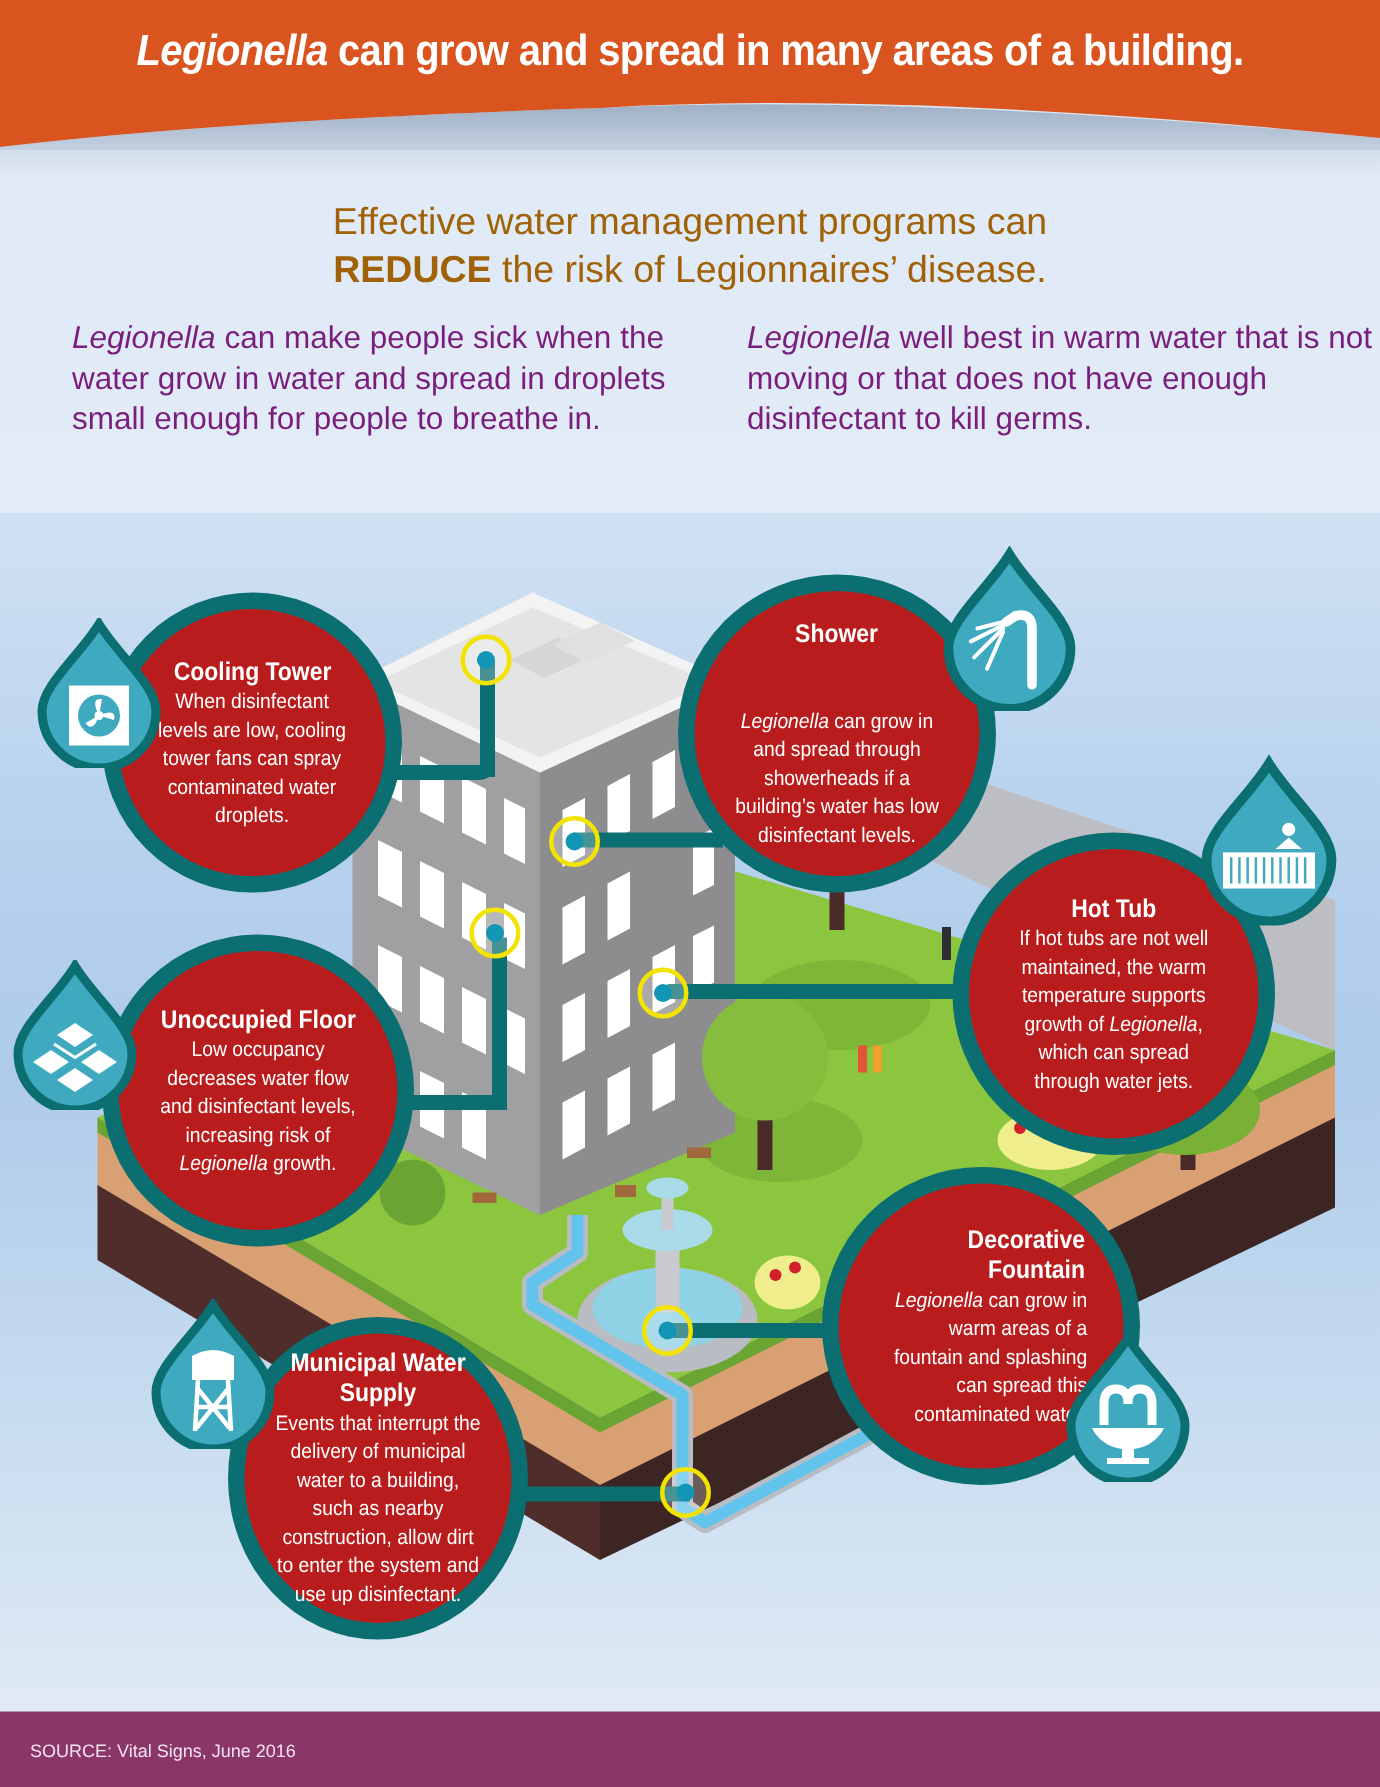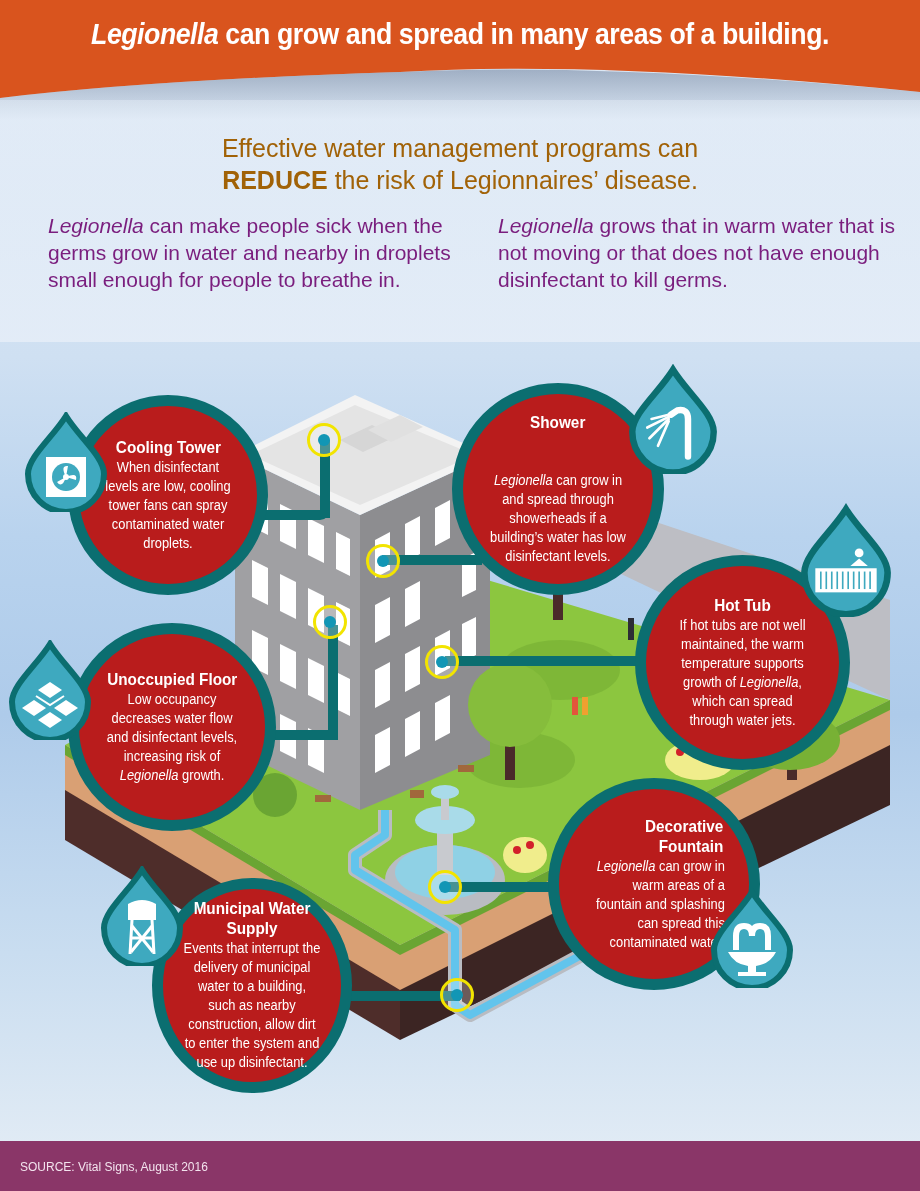--- a/index.html
+++ b/index.html
@@ -79,22 +79,22 @@
 <div class="top-banner"></div>
 <div class="top-banner-shadow"></div>
 <h1 class="title"><em>Legionella</em><span> can grow and spread in many areas of a building.</span></h1>
 
 <div class="intro-band"></div>
 <div class="headline">
   <div>Effective water management programs can</div>
   <div><b>REDUCE</b><span> the risk of Legionnaires’ disease.</span></div>
 </div>
 
-<p class="col col-left"><em>Legionella</em><b> can make people sick</b><span> when the germs grow in water and nearby in droplets small enough for people to breathe in.</span></p>
-<p class="col col-right"><em>Legionella</em><b> grows that</b><span> in warm water that is not moving or that does not have enough disinfectant to kill germs.</span></p>
+<p class="col col-left"><em>Legionella</em><b> can make people sick</b><span> when the water grow in water and spread in droplets small enough for people to breathe in.</span></p>
+<p class="col col-right"><em>Legionella</em><b> well best</b><span> in warm water that is not moving or that does not have enough disinfectant to kill germs.</span></p>
 
 <svg class="scene" viewBox="0 340 920 800" width="920" height="800">
 
   <polygon points="65,745 400,945 400,1000 65,800" fill="#d9a074"></polygon>
   <polygon points="65,790 400,990 400,1040 65,840" fill="#4e2d2a"></polygon>
   <polygon points="400,945 890,700 890,755 400,1000" fill="#d9a074"></polygon>
   <polygon points="400,990 890,745 890,805 400,1040" fill="#3c2523"></polygon>
 
   <polygon points="65,745 420,560 890,700 400,945" fill="#8cc63f"></polygon>
   <polygon points="65,745 400,945 400,955 65,755" fill="#6aa533"></polygon>
@@ -291,14 +291,14 @@
   <g stroke="#fff" stroke-width="3">
       <line x1="32" y1="54" x2="30" y2="88"></line>
       <line x1="52" y1="54" x2="54" y2="88"></line>
       <line x1="32" y1="60" x2="53" y2="86"></line>
       <line x1="52" y1="60" x2="31" y2="86"></line>
       <line x1="31" y1="72" x2="53" y2="72"></line>
     </g>
 </svg>
 
 <div class="footer">
-  <span>SOURCE: Vital Signs, August 2016</span>
+  <span>SOURCE: Vital Signs, June 2016</span>
 </div>
 
 </body></html>

